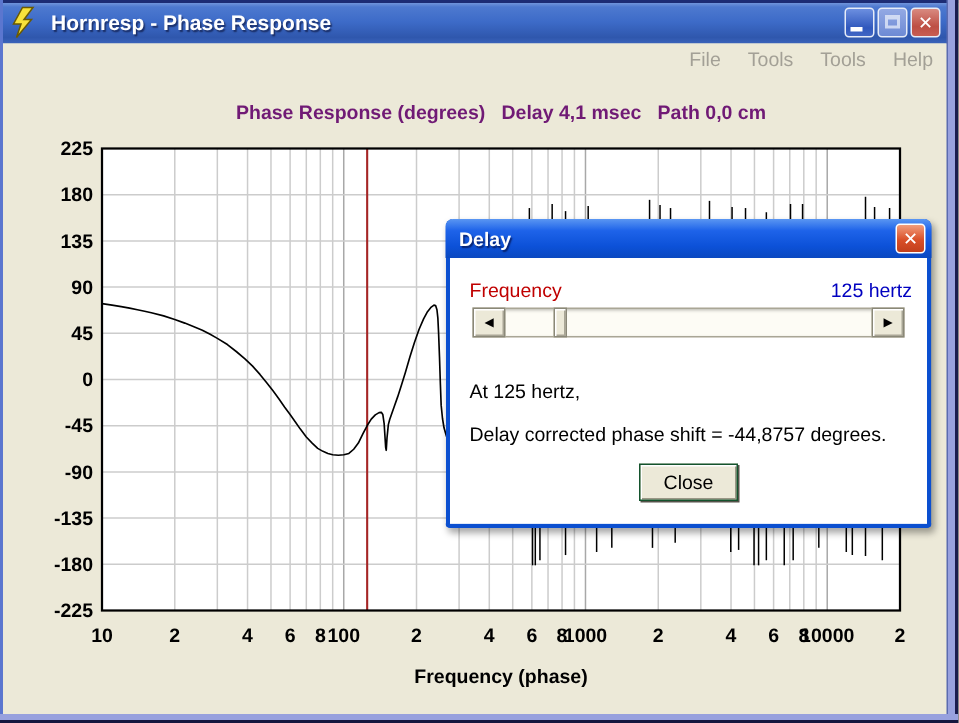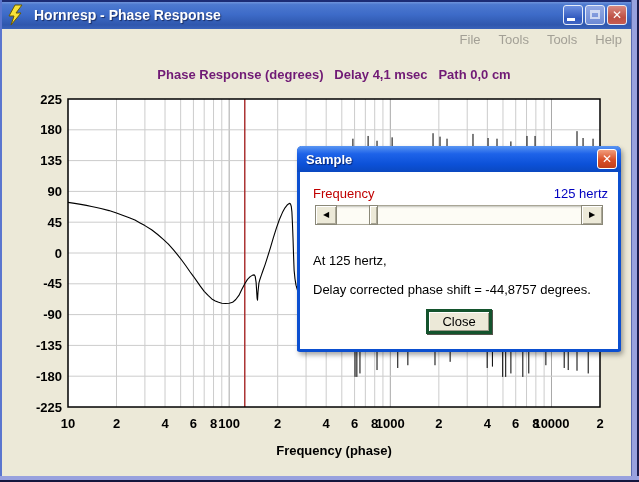--- a/index.html
+++ b/index.html
@@ -89,21 +89,21 @@
   .sb-left{left:-1px;}
   .sb-right{right:-1px;}
   .sb-thumb{
     position:absolute;left:53px;top:-1px;width:9px;height:20px;background:#ece9d8;
     border:1px solid #8a8878;box-shadow:inset 1px 1px 0 #fff,inset -1px -1px 0 #a9a696;
   }
   .dlg-line1{position:absolute;left:13px;top:81px;}
   .dlg-line2{position:absolute;left:13px;top:110px;}
   .close-btn{
     position:absolute;left:50%;transform:translateX(-50%);top:137px;width:66px;height:25px;
-    background:#ece9d8;border:3px solid #14532d;
+    background:#ece9d8;border:1px solid #14532d;
     box-shadow:inset 1px 1px 0 #fff,inset -1px -1px 0 #9a9786,1px 1px 0 #55534a;
     font-size:13px;color:#000;display:flex;align-items:center;justify-content:center;
     font-family:"Liberation Sans",sans-serif;
   }
 </style>
 </head>
 <body>
 
 <div class="window">
 
@@ -236,21 +236,21 @@
       <text x="487.352722394161" y="428" text-anchor="middle" font-family="Liberation Sans, sans-serif" font-size="13" font-weight="bold" fill="#000">4</text>
       <text x="515.7319100842683" y="428" text-anchor="middle" font-family="Liberation Sans, sans-serif" font-size="13" font-weight="bold" fill="#000">6</text>
       <text x="535.8672641897817" y="428" text-anchor="middle" font-family="Liberation Sans, sans-serif" font-size="13" font-weight="bold" fill="#000">8</text>
       <text x="551.4854582043793" y="428" text-anchor="middle" font-family="Liberation Sans, sans-serif" font-size="13" font-weight="bold" fill="#000">10000</text>
       <text x="600" y="428" text-anchor="middle" font-family="Liberation Sans, sans-serif" font-size="13" font-weight="bold" fill="#000">2</text>
     </svg>
   <div class="xaxis-title">Frequency (phase)</div>
 
   <div class="dialog">
     <div class="dlg-titlebar">
-      <span class="dlg-title">Sample</span>
+      <span class="dlg-title">Delay</span>
       <div class="dlg-close">
         <span class="x-glyph">✕</span>
       </div>
     </div>
     <div class="dlg-body">
       <span class="freq-label">Frequency</span>
       <span class="freq-value">125 hertz</span>
       <div class="hscroll">
         <div class="sb-btn sb-left">
             <span>◀</span>

